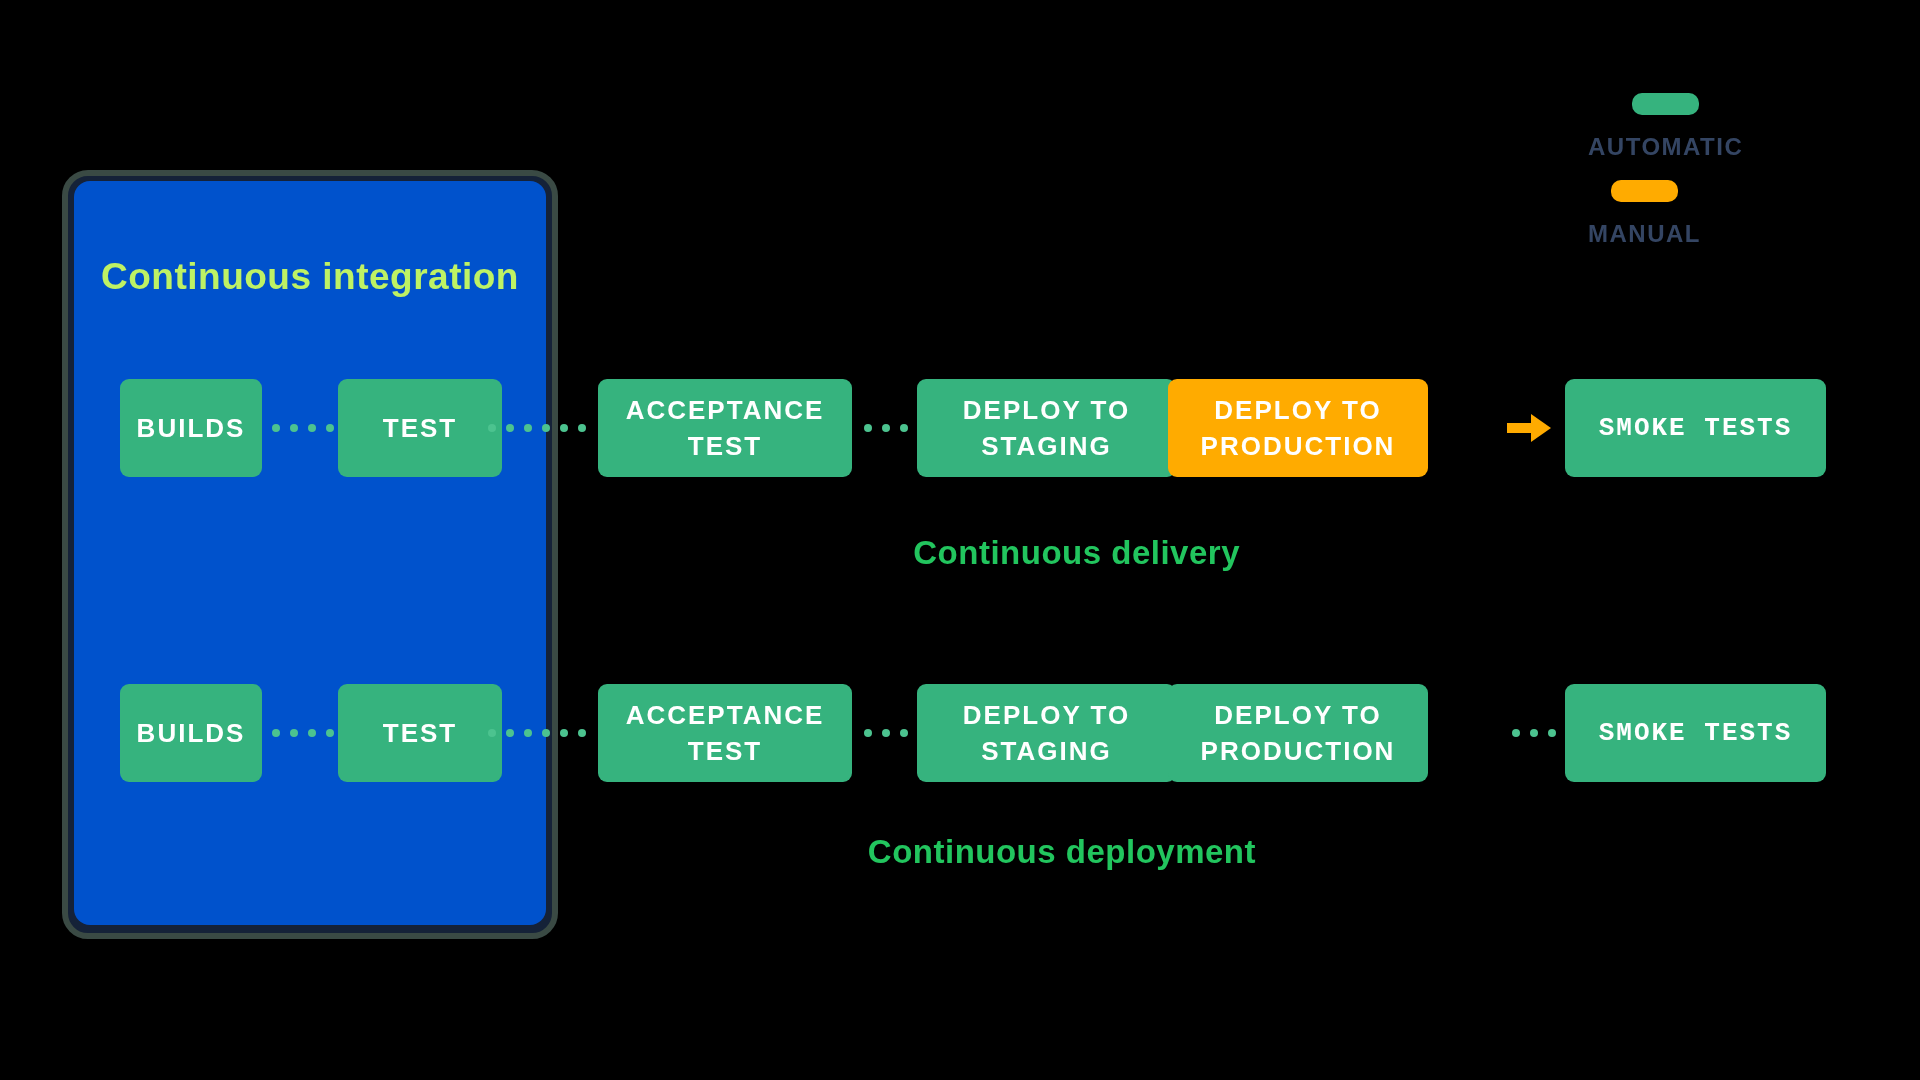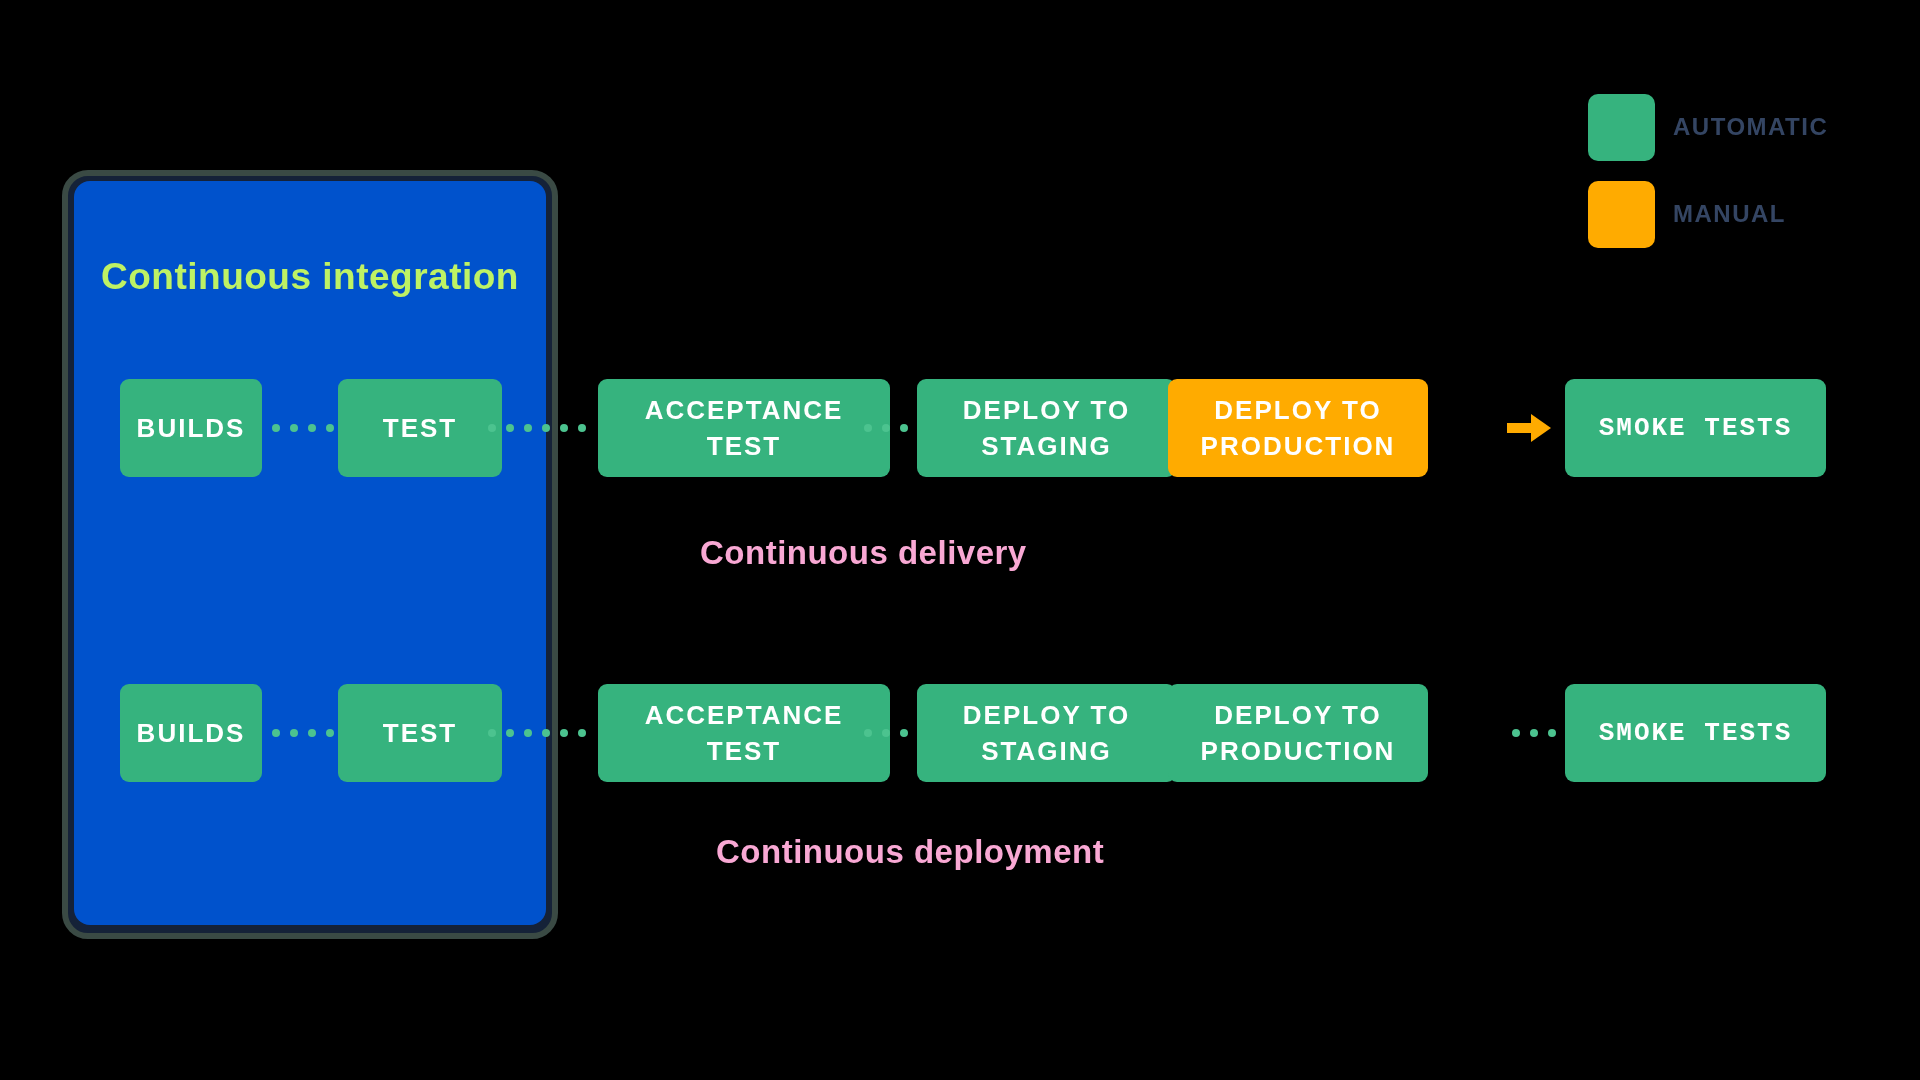--- a/index.html
+++ b/index.html
@@ -30,21 +30,21 @@
     color:#FFFFFF;font-weight:700;font-size:26px;letter-spacing:2px;line-height:1.4;
     padding:0 18px;box-sizing:border-box;
   }
   .automatic{background:#36B37E;}
   .manual{background:#FFAB00;}
 
   .row-delivery .stage{top:379px;}
   .row-deployment .stage{top:684px;}
   .s-builds{left:120px;width:142px;}
   .s-test{left:338px;width:164px;}
-  .s-acceptance{left:598px;width:292px;}
+  .s-acceptance{left:598px;width:254px;}
   .s-staging{left:917px;width:259px;}
   .s-production{left:1168px;width:260px;}
   .s-smoke{left:1565px;width:261px;font-family:Liberation Mono, monospace;}
 
   
   .dots{position:absolute;display:flex;gap:10px;}
   .dots i{display:block;width:8px;height:8px;border-radius:50%;background:#4CC38F;}
   .row-delivery .dots{top:424px;}
   .row-deployment .dots{top:729px;}
   .g1{left:272px;}
@@ -54,28 +54,28 @@
   .g4-single{left:1187px;}
   .g5{left:1512px;}
 
   .pause-bar{
     left:1203px;top:413px;width:10px;height:30px;border-radius:5px;background:#57D9A3;
   }
   .arrow-wrap{left:1507px;top:414px;width:44px;height:28px;}
 
   
   .caption{
-    position:absolute;width:540px;text-align:left;
-    color:#f9a8d4;font-size:33px;font-weight:700;letter-spacing:.5px;
+    position:absolute;width:540px;text-align:right;
+    color:#22c55e;font-size:33px;font-weight:700;letter-spacing:.5px;
   }
   .caption-delivery{left:700px;top:534px;}
   .caption-deployment{left:716px;top:833px;}
 
   
-  .legend-row{position:absolute;left:1588px;height:68px;display:flex;align-items:center;gap:18px;}
+  .legend-row{position:absolute;left:1588px;height:68px;display:flex;align-items:center;gap:18px;flex-direction:column;}
   .legend-automatic{top:93px;}
   .legend-manual{top:180px;}
   .swatch{width:67px;height:67px;border-radius:10px;}
   .swatch-automatic{background:#36B37E;}
   .swatch-manual{background:#FFAB00;}
   .legend-label{color:#344563;font-size:24px;font-weight:700;letter-spacing:1.5px;}
 </style>
 </head>
 <body>
 

